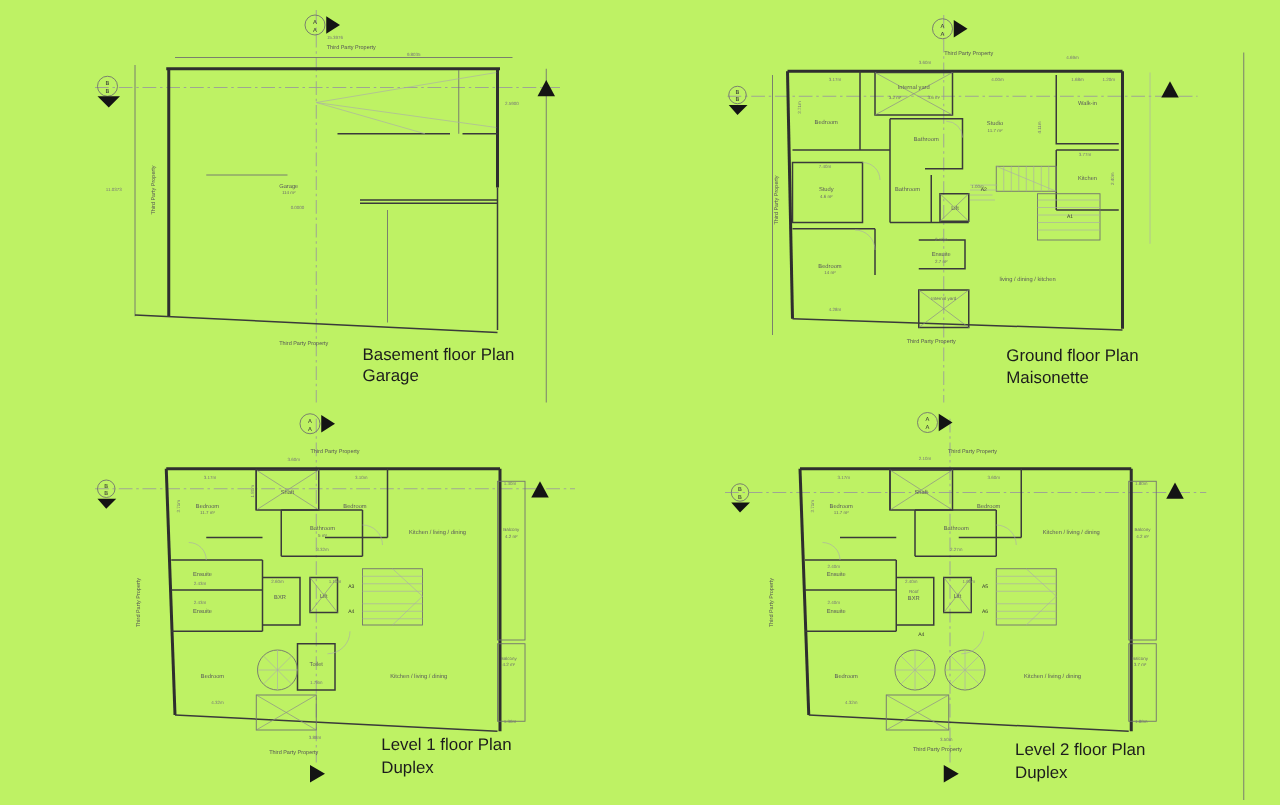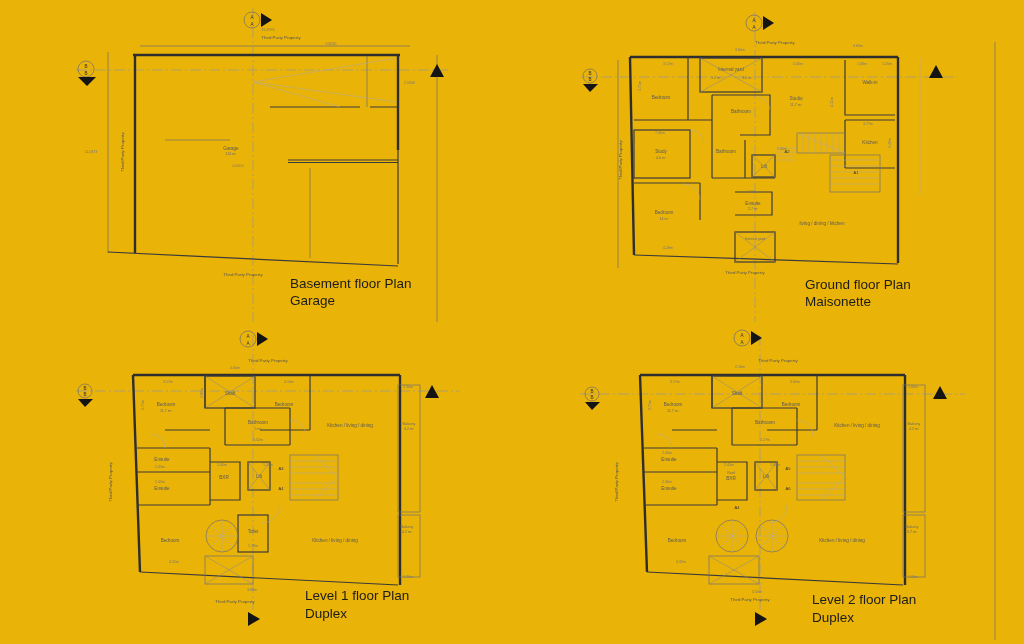--- a/index.html
+++ b/index.html
@@ -1,16 +1,16 @@
 <!DOCTYPE html>
 <html><head>
 <meta charset="utf-8">
 <style>
   html,body{margin:0;padding:0;background:#fff;}
-  #sheet{position:relative;width:1024px;height:644px;background:#eab308;overflow:hidden;
+  #sheet{position:relative;width:1024px;height:644px;background:#bef264;overflow:hidden;
          font-family:"Liberation Sans", sans-serif;}
   svg{position:absolute;left:0;top:0;}
   text{font-family:"Liberation Sans", sans-serif;fill:#5a5a5a;}
   .room{font-size:4.6px;}
   .area{font-size:3.6px;fill:#6a6a6a;}
   .dim{font-size:3.6px;fill:#777;}
   .bnd{font-size:4.4px;fill:#555;}
   .ttl{font-size:13.5px;fill:#1c1c1c;}
   .mk{font-size:4px;fill:#333;}
   .sec{font-size:4.6px;fill:#333;}

